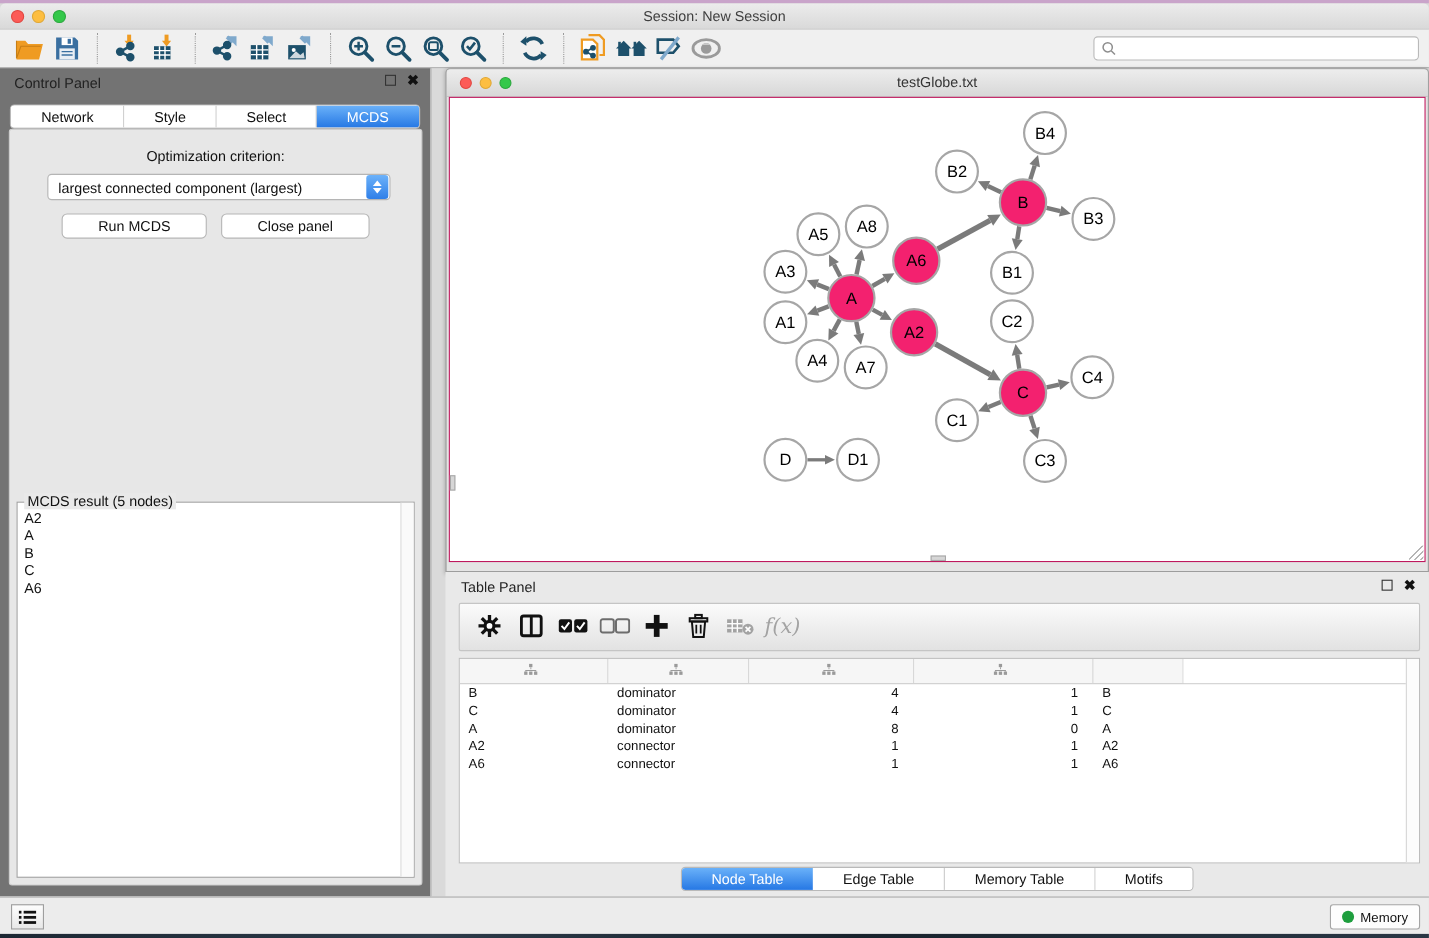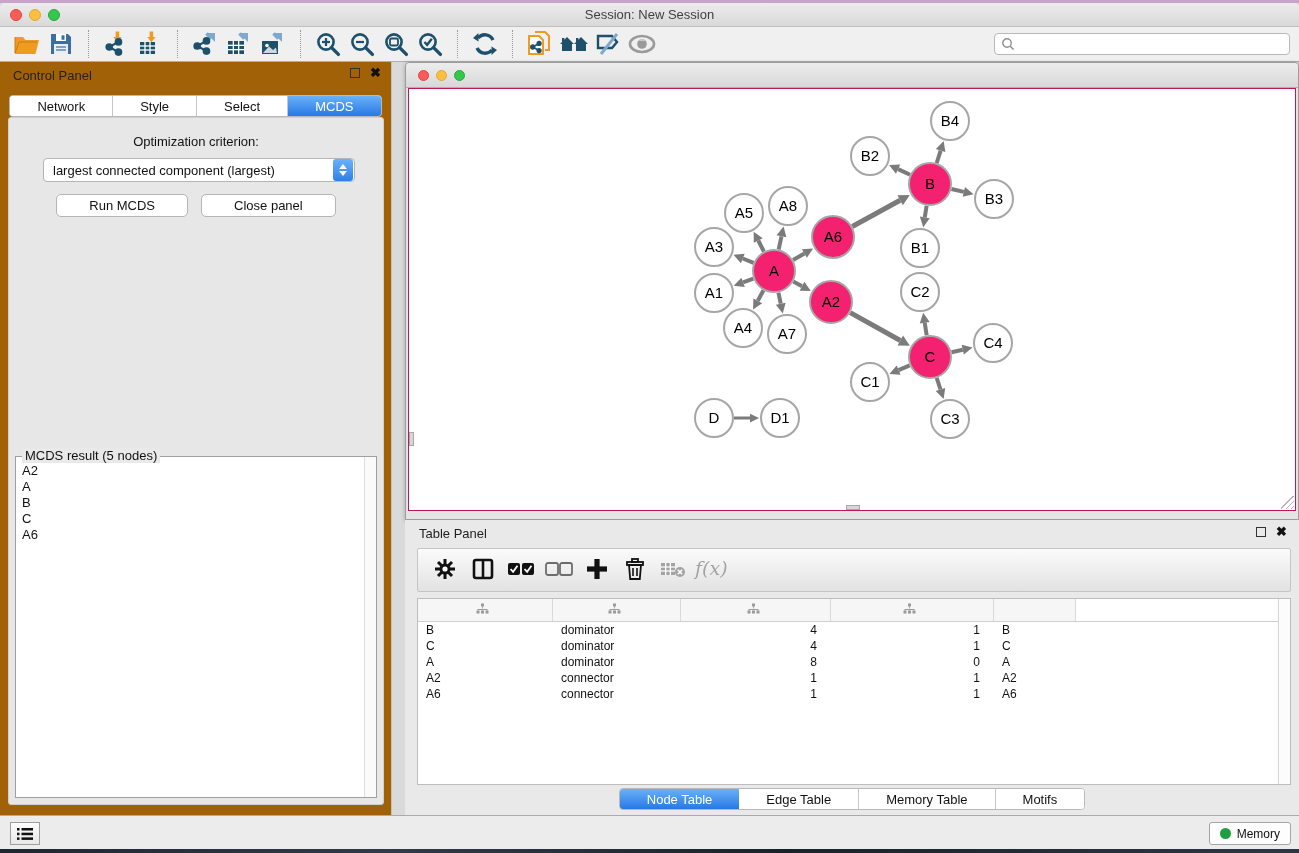--- a/index.html
+++ b/index.html
@@ -29,21 +29,21 @@
   .tbtn svg { display:block; }
   #search-box { position:absolute; right:9px; top:6px; width:296px; height:22px;
     background:#fff; border:1px solid #b9b9b9; border-radius:4px;
     display:flex; align-items:center; padding-left:6px; }
   #search-box svg { flex:0 0 auto; }
   #search-input { border:none; outline:none; background:transparent; flex:1;
     font:12px "Liberation Sans",sans-serif; padding:0 4px; }
 
   
   #control-panel { position:absolute; left:0; top:62px; width:392px; height:753px;
-    background:#a16207; border-right:1px solid #c2c2c2; }
+    background:#737373; border-right:1px solid #c2c2c2; }
   .panel-head { position:absolute; left:0; top:0; width:100%; height:26px; }
   .panel-title { position:absolute; left:13px; top:6px; font-size:13px; color:#222; }
   .panel-icons { position:absolute; right:10px; top:6px; display:flex; gap:10px; align-items:center; }
   .float-icon { width:10px; height:10px; border:1.5px solid #333; display:inline-block; }
   .close-icon { font-size:13px; font-weight:bold; color:#111; line-height:10px; }
 
   .tabs-row { position:absolute; left:0; top:33px; width:100%; display:flex; justify-content:center; }
   .seg { display:flex; border:1px solid #b9b9b9; border-radius:4px; overflow:hidden; background:#fff; height:22px; }
   .seg .tab { padding:2px 27px; font-size:13px; color:#111; background:#fff; border-right:1px solid #c6c6c6;
     display:flex; align-items:center; cursor:default; }
@@ -400,20 +400,21 @@
     </div>
   </div>
 
   <div id="network-window">
     <div id="nw-titlebar">
       <div class="lights" style="left:12px; top:7px;">
         <div class="light red" style="width:11px;height:11px;"></div>
         <div class="light yellow" style="width:11px;height:11px;"></div>
         <div class="light green" style="width:11px;height:11px;"></div>
       </div>
+      <div id="nw-title">testGlobe.txt</div>
     </div>
     <div id="nw-content">
       <svg id="graph-svg" width="888" height="424">
           <line x1="354.8926957847771" y1="162.45921185056912" x2="349.24211048508676" y2="151.5347469378344" stroke="#7B7B7B" stroke-width="4"></line>
           <polygon points="344.6478812963491,142.6525705062749 353.6831987008665,149.23763234346558 344.801022269307,153.83186153220322" fill="#7B7B7B"></polygon>
           <line x1="369.63223367079195" y1="160.49320081418014" x2="372.47276164570224" y2="147.3050352163825" stroke="#7B7B7B" stroke-width="4"></line>
           <polygon points="374.57832240515313,137.5292174046462 377.36067055157037,148.35781559610794 367.5848527398341,146.25225483665704" fill="#7B7B7B"></polygon>
           <line x1="344.5735128005243" y1="173.8294051202097" x2="333.782777417443" y2="169.51311096697722" stroke="#7B7B7B" stroke-width="4"></line>
           <polygon points="324.4980105085904,165.79920420343618 335.6397307992135,164.87072751255093 331.9258240356725,174.15549442140352" fill="#7B7B7B"></polygon>
           <line x1="344.3447210504946" y1="189.5736022814853" x2="334.10516579248485" y2="193.32810587608887" stroke="#7B7B7B" stroke-width="4"></line>

